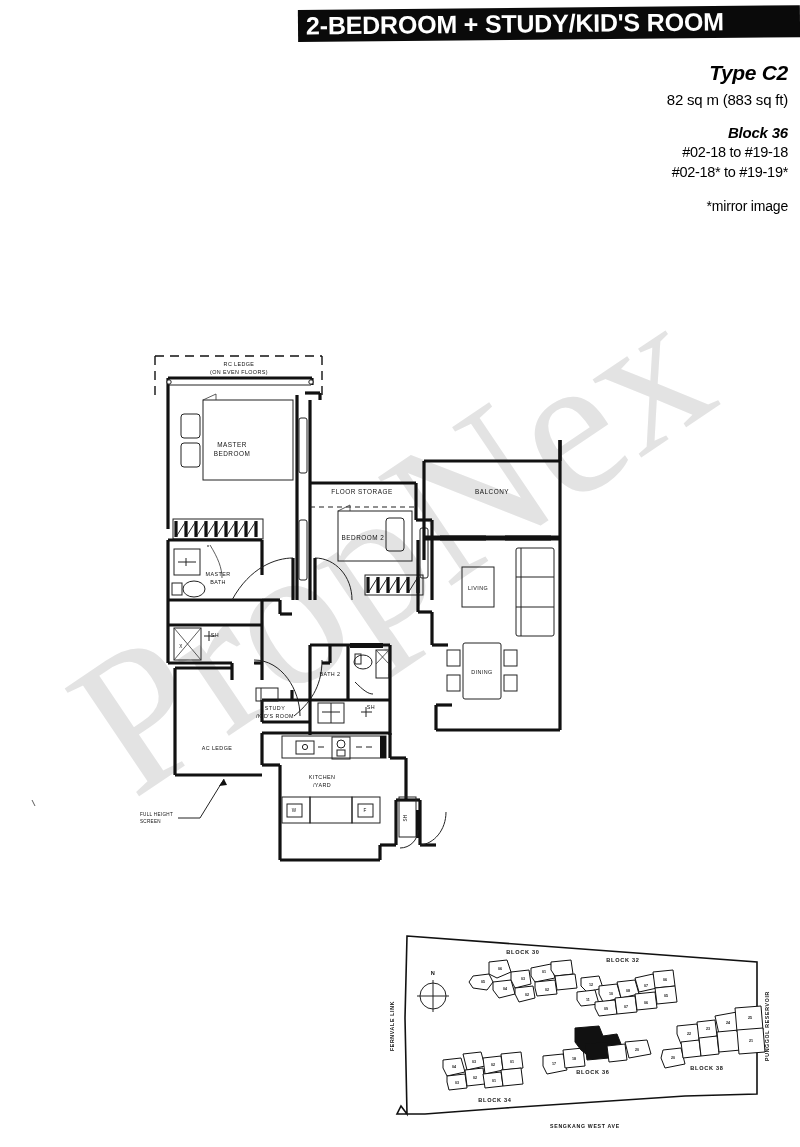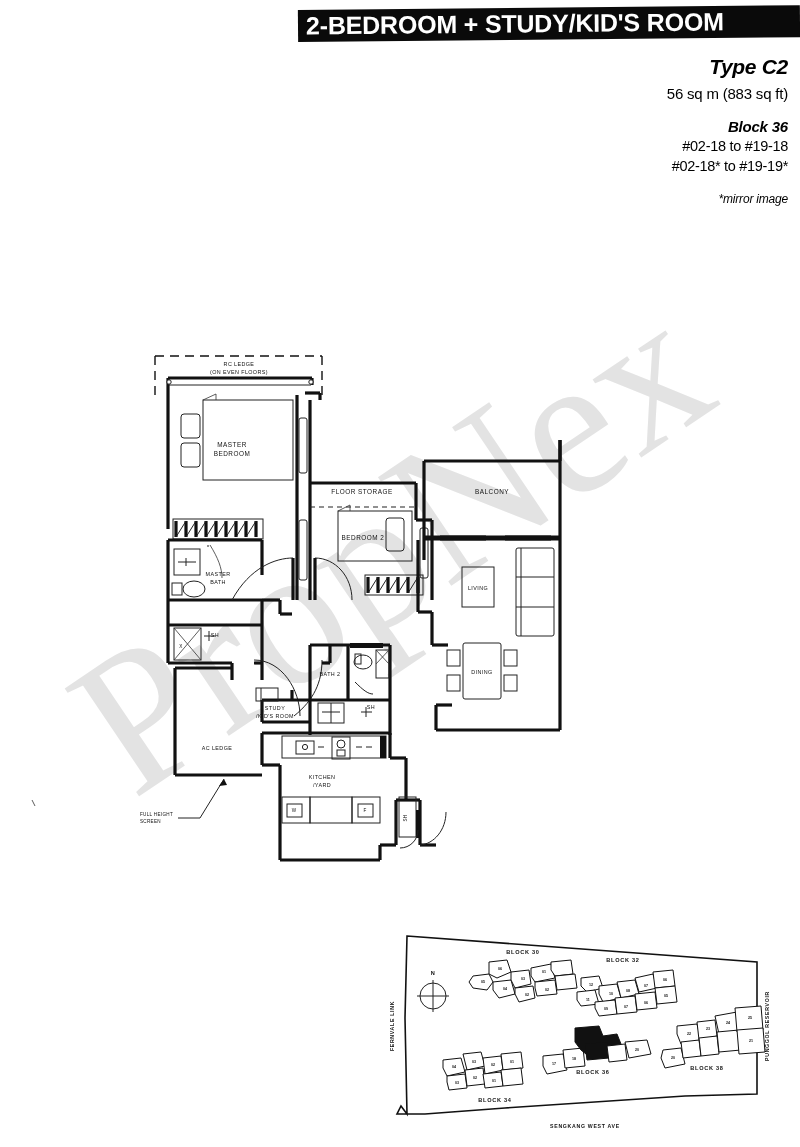--- a/index.html
+++ b/index.html
@@ -39,21 +39,21 @@
     font-family: "Liberation Sans", sans-serif;
     font-weight: bold;
     font-size: 25px;
     letter-spacing: -0.2px;
     white-space: nowrap;
   }
 
   #header-meta {
     position: absolute;
     right: 12px;
-    top: 54px;
+    top: 60px;
     text-align: right;
     line-height: 1.28;
   }
   .meta-type {
     font-size: 21px;
     font-weight: bold;
     font-style: italic;
     letter-spacing: -0.3px;
   }
   .meta-area {
@@ -67,22 +67,21 @@
     font-style: italic;
     margin-top: 14px;
     letter-spacing: -0.2px;
   }
   .meta-units {
     font-size: 14.5px;
     letter-spacing: -0.3px;
     margin-top: 1px;
   }
   .meta-note {
-    font-size: 12px;
-    font-style: italic;
+    font-size: 14px;
     margin-top: 17px;
     letter-spacing: -0.2px;
   }
 
   
   #watermark {
     position: absolute;
     left: 0;
     top: 180px;
     width: 800px;
@@ -145,21 +144,21 @@
 </style>
 </head>
 <body>
 
 <div id="header-banner">
   <span class="banner-text">2-BEDROOM + STUDY/KID'S ROOM</span>
 </div>
 
 <div id="header-meta">
   <div class="meta-type">Type C2</div>
-  <div class="meta-area">56 sq m (883 sq ft)</div>
+  <div class="meta-area">82 sq m (883 sq ft)</div>
   <div class="meta-block">Block 36</div>
   <div class="meta-units">#02-18 to #19-18</div>
   <div class="meta-units">#02-18* to #19-19*</div>
   <div class="meta-note">*mirror image</div>
 </div>
 
 <svg id="watermark" viewBox="0 0 800 760">
   <g transform="rotate(-34 400 380)">
     <text x="400" y="430" text-anchor="middle">PropNex</text>
   </g>

